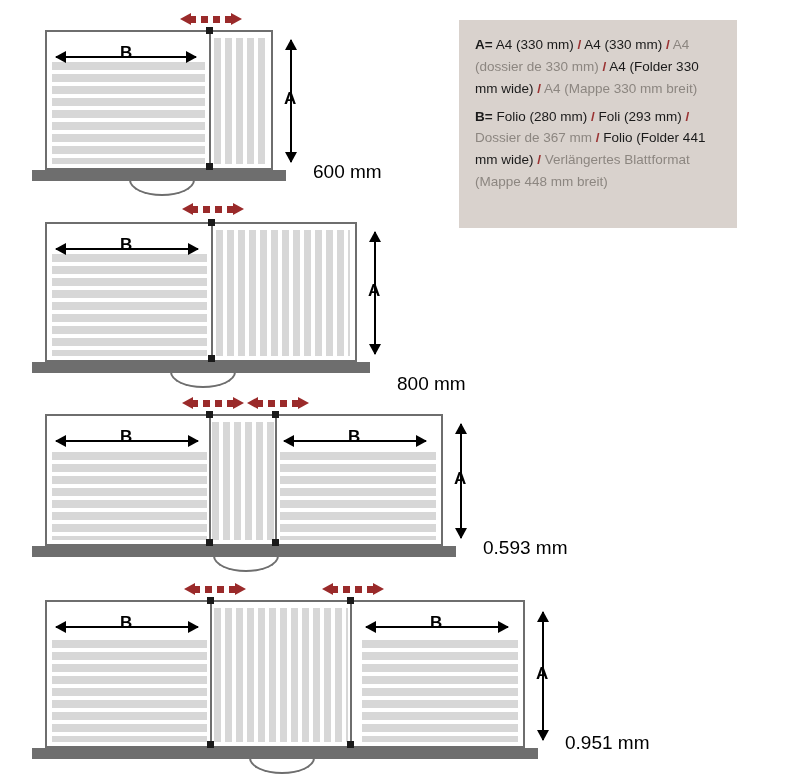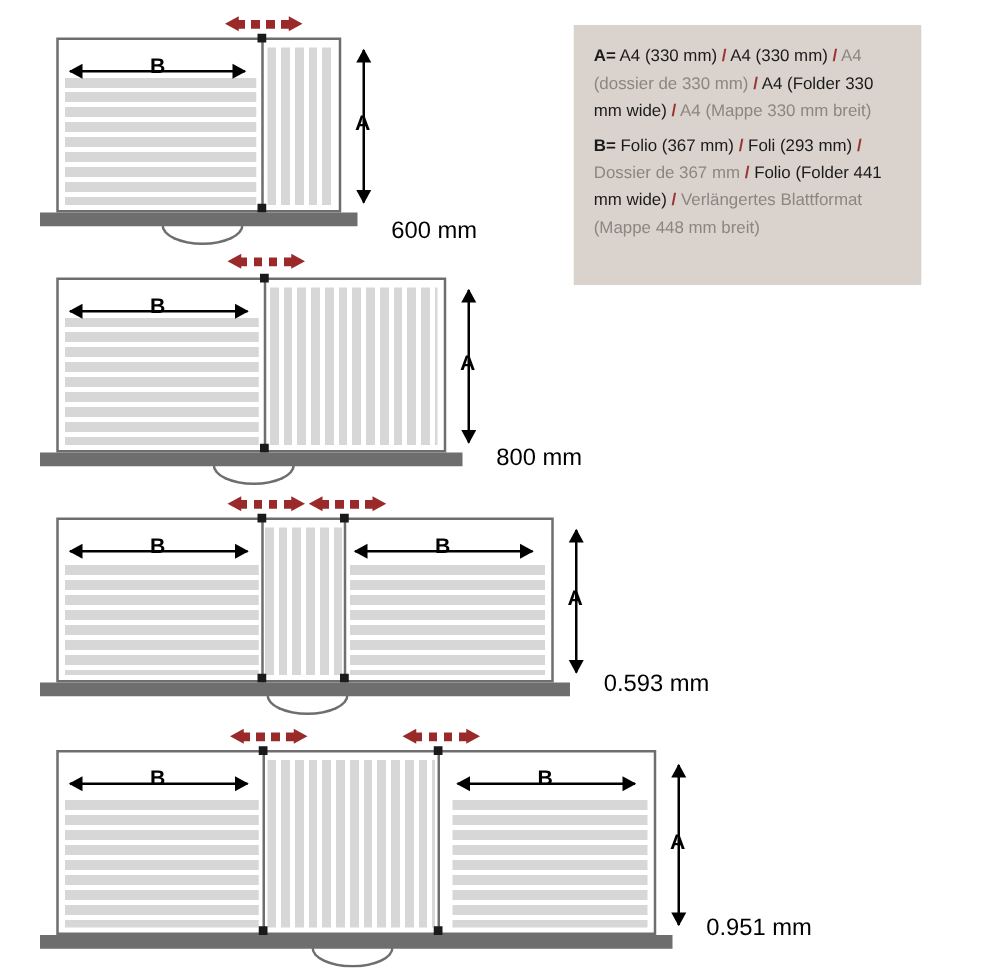--- a/index.html
+++ b/index.html
@@ -227,21 +227,21 @@
       <span class="dark">A4 (330 mm)</span>
       <span class="sep">/</span>
       <span>A4 (dossier de 330 mm)</span>
       <span class="sep">/</span>
       <span class="dark">A4 (Folder 330 mm wide)</span>
       <span class="sep">/</span>
       <span>A4 (Mappe 330 mm breit)</span>
     </p>
     <p>
       <span class="key">B=</span>
-      <span class="dark">Folio (367 mm)</span>
+      <span class="dark">Folio (280 mm)</span>
       <span class="sep">/</span>
       <span class="dark">Foli (293 mm)</span>
       <span class="sep">/</span>
       <span>Dossier de 367 mm</span>
       <span class="sep">/</span>
       <span class="dark">Folio (Folder 441 mm wide)</span>
       <span class="sep">/</span>
       <span>Verlängertes Blattformat (Mappe 448 mm breit)</span>
     </p>
   </div>
@@ -266,21 +266,21 @@
     <div class="floor" style="left:32px; top:170px; width:254px;"></div>
 
     <div class="foot" style="left:129px; top:180px; width:62px; height:14px;"></div>
 
     <div class="harrow" style="left:56px; top:56px; width:140px;"></div>
     <div class="lbl" style="left:120px; top:44px;">B</div>
 
     <div class="varrow" style="left:290px; top:40px; height:122px;"></div>
     <div class="lbl" style="left:284px; top:90px;">A</div>
 
-    <div class="size-label" style="left:313px; top:175px;">600 mm</div>
+    <div class="size-label" style="left:313px; top:162px;">600 mm</div>
   </div>
 
   <div class="group">
     <div class="rarrow" style="left:182px; top:206px; width:62px;">
       <div class="shaft"></div>
     </div>
 
     <div class="cab" style="left:45px; top:222px; width:312px; height:140px;"></div>
     <div class="hpanel" style="left:52px; top:254px; width:155px; height:102px;"></div>
     <div class="vpanel" style="left:216px; top:230px; width:134px; height:126px;"></div>
@@ -291,21 +291,21 @@
 
     <div class="floor" style="left:32px; top:362px; width:338px;"></div>
     <div class="foot" style="left:170px; top:372px; width:62px; height:14px;"></div>
 
     <div class="harrow" style="left:56px; top:248px; width:142px;"></div>
     <div class="lbl" style="left:120px; top:236px;">B</div>
 
     <div class="varrow" style="left:374px; top:232px; height:122px;"></div>
     <div class="lbl" style="left:368px; top:282px;">A</div>
 
-    <div class="size-label" style="left:397px; top:357px;">800 mm</div>
+    <div class="size-label" style="left:397px; top:374px;">800 mm</div>
   </div>
 
   <div class="group">
     <div class="rarrow" style="left:182px; top:400px; width:62px;">
       <div class="shaft"></div>
     </div>
     <div class="rarrow" style="left:247px; top:400px; width:62px;">
       <div class="shaft"></div>
     </div>
 

